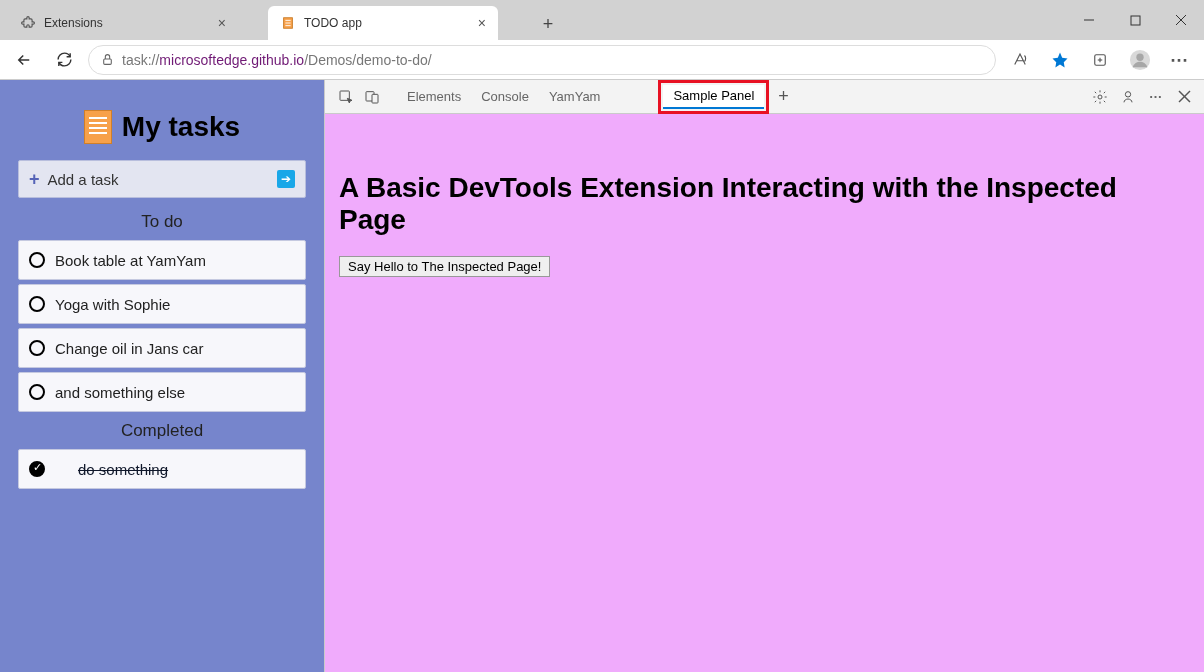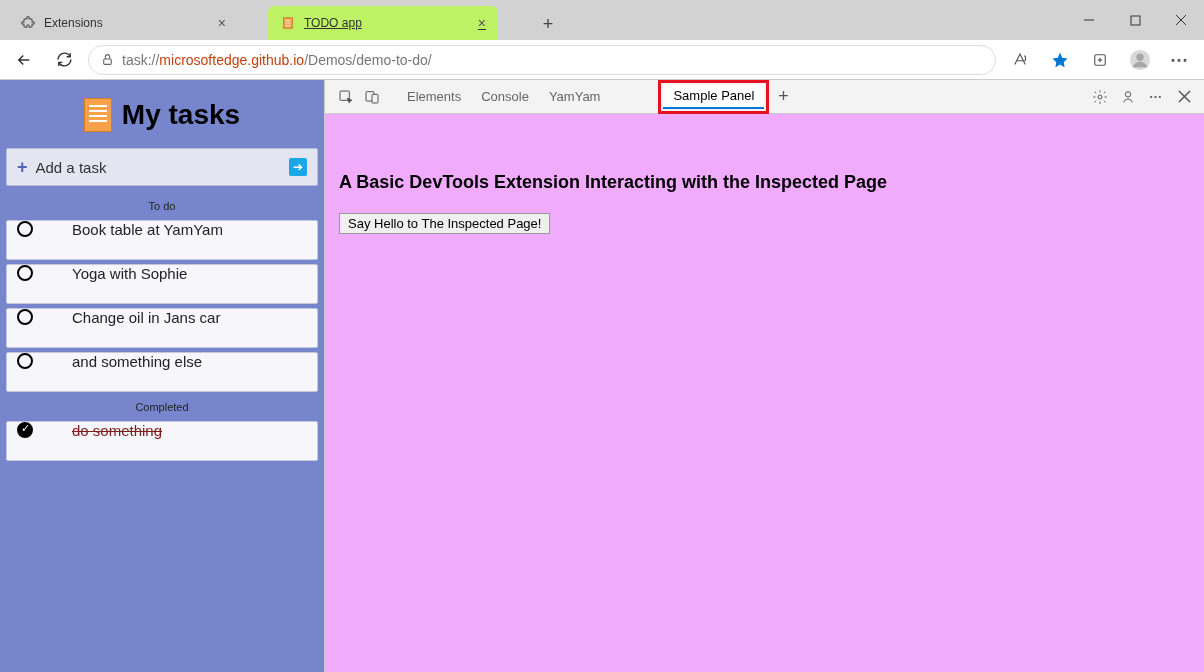--- a/index.html
+++ b/index.html
@@ -4,62 +4,62 @@
 <style>
 * { box-sizing: border-box; margin: 0; padding: 0; font-family: "Segoe UI", Arial, sans-serif; }
 body { width: 1204px; height: 672px; background: #fff; overflow: hidden; position: relative; }
 
 
 .title-bar { height: 40px; background: #d2d2d2; display: flex; align-items: flex-end; padding-left: 8px; gap: 30px; }
 .tab { height: 34px; display: flex; align-items: center; padding: 0 12px; font-size: 12px; color: #333; min-width: 230px; position: relative; }
 .tab .tab-icon { width: 16px; height: 16px; margin-right: 8px; display:flex;align-items:center;justify-content:center; }
 .tab .close { margin-left: auto; font-size: 14px; color: #555; }
 .tab.inactive { background: #d2d2d2; border-radius: 6px 6px 0 0; }
-.tab.active { background: #bef264; border-radius: 6px 6px 0 0; font-weight: 400; text-decoration: underline; }
+.tab.active { background: #ffffff; border-radius: 6px 6px 0 0; font-weight: 400; }
 .newtab { width: 32px; height: 32px; display:flex;align-items:center;justify-content:center;font-size:18px;color:#444;margin-left:4px; }
 .win-controls { margin-left:auto; display:flex; height:40px; }
 .win-controls div { width:46px; display:flex;align-items:center;justify-content:center; font-size:14px;color:#333;}
 
 .addr-bar { height:40px; background:#fff; border-bottom:1px solid #ccc; display:flex; align-items:center; padding:0 8px; gap:8px; }
 .nav-btn { width:32px;height:32px;display:flex;align-items:center;justify-content:center;color:#555;font-size:16px;border-radius:4px;}
 .url-area { flex:1; height:30px; border:1px solid #ddd; border-radius:20px; display:flex;align-items:center;padding:0 12px;font-size:14px;color:#444;gap:8px;}
 .url-grey { color:#777; }
-.url-black { color:#c2410c; }
+.url-black { color:#701a75; }
 .rt-icons { display:flex; gap:8px; align-items:center; }
 .rt-icons div { width:32px;height:32px;display:flex;align-items:center;justify-content:center;color:#555;}
 
 
 .content { display:flex; height:592px; }
 
 
-.app { width:324px; background:#7685cc; padding:6px; color:#000; overflow:auto;}
+.app { width:324px; background:#7685cc; padding:18px; color:#000; overflow:auto;}
 .app-title { display:flex;align-items:center;justify-content:center;gap:10px;margin:12px 0 16px;}
 .card-icon { width:28px;height:34px;background:#f7a14a;border:1px solid #d07f28;position:relative;}
 .card-icon::before{content:"";position:absolute;left:4px;right:4px;top:6px;height:2px;background:#fff;box-shadow:0 5px 0 #fff,0 10px 0 #fff,0 15px 0 #fff;}
 .app-title h1 { font-size:28px; font-weight:700; }
 .add-task { background:#e3e5f1;border:1px solid #b8bedd;border-radius:2px;height:38px;display:flex;align-items:center;padding:0 10px;font-size:15px;color:#333;margin-bottom:14px;}
 .add-task .plus{color:#5563b7;font-size:18px;font-weight:700;margin-right:8px;}
 .add-task .go{margin-left:auto;width:18px;height:18px;background:#19a7e8;display:flex;align-items:center;justify-content:center;color:#fff;font-size:12px;border-radius:2px;}
-.section-label{ text-align:center;font-size:11px;color:#222;margin:9px 0 8px;}
-.task{ background:#f7f7fb;border:1px solid #c5c9e0;border-radius:2px;height:40px;display:flex;padding:0 10px;font-size:15px;color:#222;margin-bottom:4px;gap:29px;}
+.section-label{ text-align:center;font-size:17px;color:#222;margin:9px 0 8px;}
+.task{ background:#f7f7fb;border:1px solid #c5c9e0;border-radius:2px;height:40px;display:flex;align-items:center;padding:0 10px;font-size:15px;color:#222;margin-bottom:4px;}
 .task .circ{width:16px;height:16px;border:2px solid #000;border-radius:50%;margin-right:10px;flex-shrink:0;}
 .task.done .circ{background:#000;position:relative;}
 .task.done .circ::after{content:"✓";position:absolute;color:#fff;font-size:11px;left:2px;top:-2px;}
-.task.done span{text-decoration:line-through;color:#7f1d1d;}
+.task.done span{text-decoration:line-through;color:#0f172a;margin-left:23px;}
 
 
 .devtools{ flex:1;background:#f0abfc;display:flex;flex-direction:column;border-left:1px solid #cacaca;gap:44px;}
 .dt-tabs{ height:34px;background:#f3f3f3;border-bottom:1px solid #cacaca;display:flex;align-items:center;padding:0 8px;font-size:13px;color:#666;}
 .dt-tab{ padding:0 10px;height:34px;display:flex;align-items:center;cursor:pointer;}
 .dt-tab.active{ color:#000;border-bottom:2px solid #0078d4;background:#fff;}
 .highlight{border:3px solid #e81123;padding:2px;margin-left:48px;}
 .dt-right{margin-left:auto;display:flex;gap:4px;align-items:center;}
 .dt-right div{width:24px;height:24px;display:flex;align-items:center;justify-content:center;color:#666;}
 .dt-body{padding:14px;}
-.dt-body h1{font-size:18px;font-weight:700;margin-bottom:20px;}
+.dt-body h1{font-size:28px;font-weight:700;margin-bottom:20px;}
 .dt-body button{font-size:13px;padding:2px 8px;background:#efefef;border:1px solid #999;}
 
 svg{display:block;}
 </style>
 </head>
 <body>
 
 <div class="title-bar">
   <div class="tab inactive">
     <span class="tab-icon">

